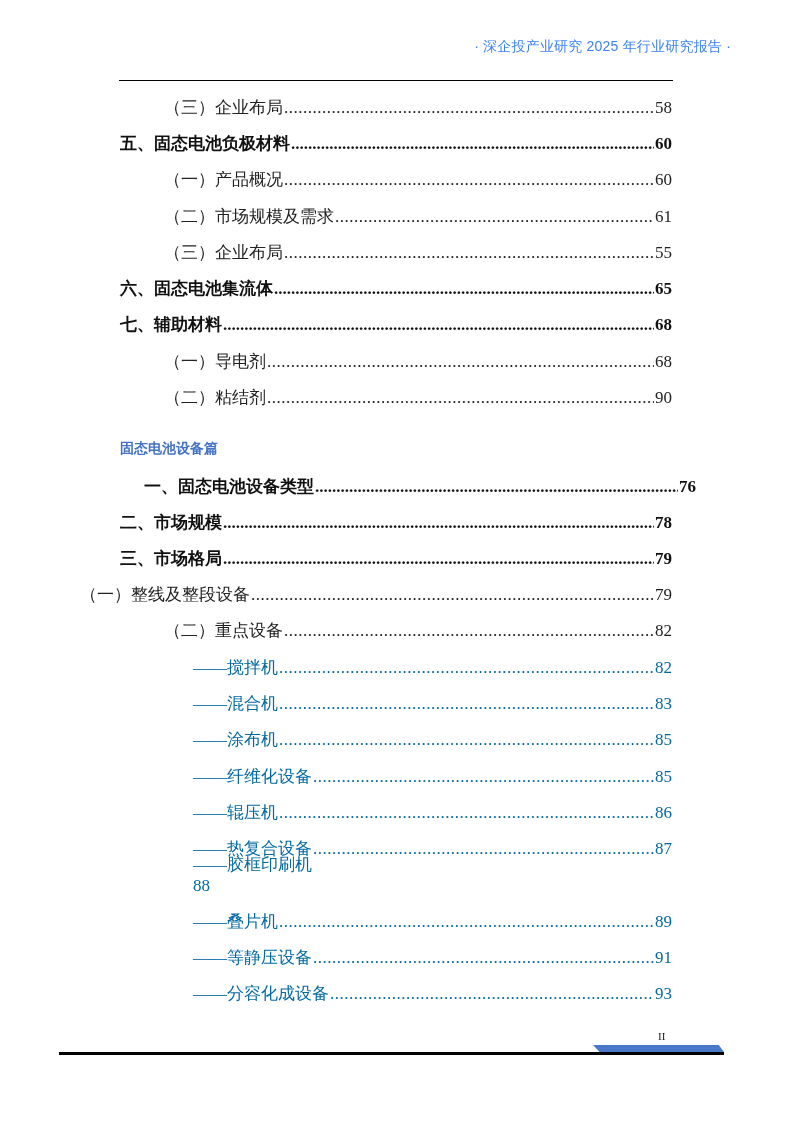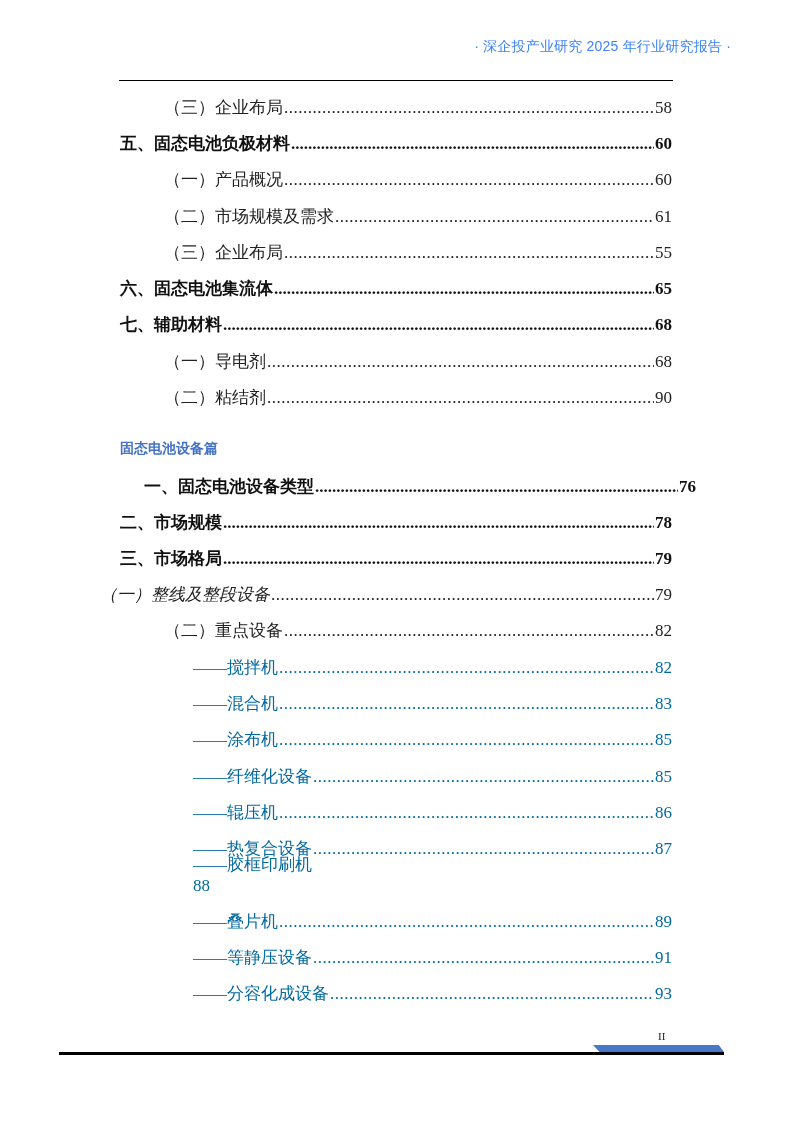--- a/index.html
+++ b/index.html
@@ -91,21 +91,21 @@
     <span class="lbl" style="margin-left:120px;">二、市场规模</span>
     <span class="dots"></span>
     <span class="pg" style="margin-right:121px;">78</span>
   </div>
   <div class="row lvl1" style="top:547px;">
     <span class="lbl" style="margin-left:120px;">三、市场格局</span>
     <span class="dots"></span>
     <span class="pg" style="margin-right:121px;">79</span>
   </div>
   <div class="row lvl2" style="top:583px;">
-    <span class="lbl" style="margin-left:100px;font-style:italic;">（一）整线及整段设备</span>
+    <span class="lbl" style="margin-left:80px;">（一）整线及整段设备</span>
     <span class="dots"></span>
     <span class="pg" style="margin-right:121px;">79</span>
   </div>
   <div class="row lvl2" style="top:619px;">
     <span class="lbl" style="margin-left:164px;">（二）重点设备</span>
     <span class="dots"></span>
     <span class="pg" style="margin-right:121px;">82</span>
   </div>
   <div class="row lvl3" style="top:656px;">
     <span class="lbl" style="margin-left:193px;">——搅拌机</span>

